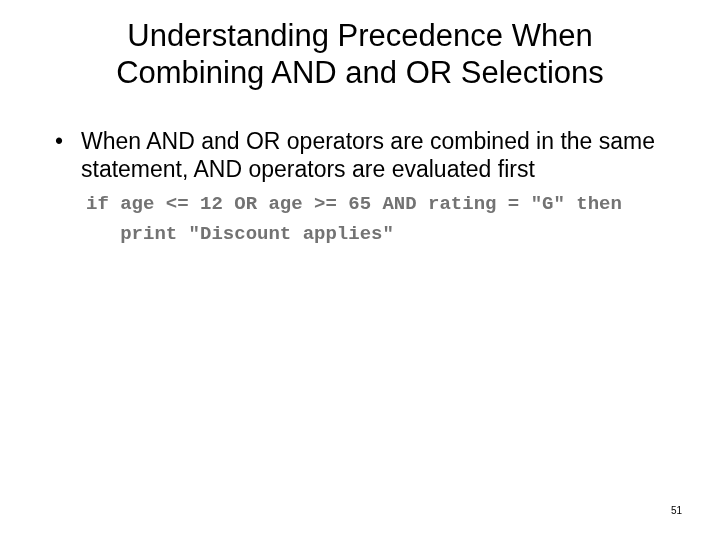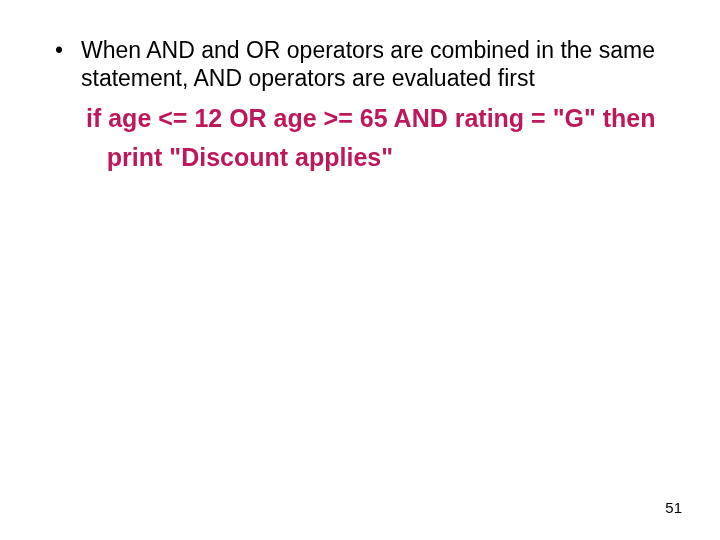--- a/index.html
+++ b/index.html
@@ -41,43 +41,47 @@
     margin-bottom: 6px;
   }
   ul.bullets > li::before {
     content: "•";
     position: absolute;
     left: 8px;
     top: 0;
     font-size: 23px;
   }
   .codeblock {
-    font-family: Liberation Sans, sans-serif;
-    font-size: 25px;
+    font-family: Liberation Mono, monospace;
+    font-size: 19px;
     line-height: 1.55;
-    color: #be185d;
+    color: #737373;
     white-space: pre;
     margin: 2px 0 22px 46px;
     font-weight: bold;
   }
   .pagenum {
     position: absolute;
     right: 38px;
     bottom: 24px;
-    font-size: 15px;
+    font-size: 10px;
   }
   .gap {
     height: 20px;
   }
 </style>
 </head>
 <body>
 
 <div class="slide">
 
+  <div class="title">
+    <span>Understanding Precedence When</span><br>
+    <span>Combining AND and OR Selections</span>
+  </div>
 
   <div class="body">
     <ul class="bullets">
       <li>
         <span>When AND and OR operators are combined in the same statement, AND operators are evaluated first</span>
       </li>
     </ul>
     <div class="codeblock"><span>if age &lt;= 12 OR age &gt;= 65 AND rating = "G" then</span>
 <span>   print "Discount applies"</span></div>
 

